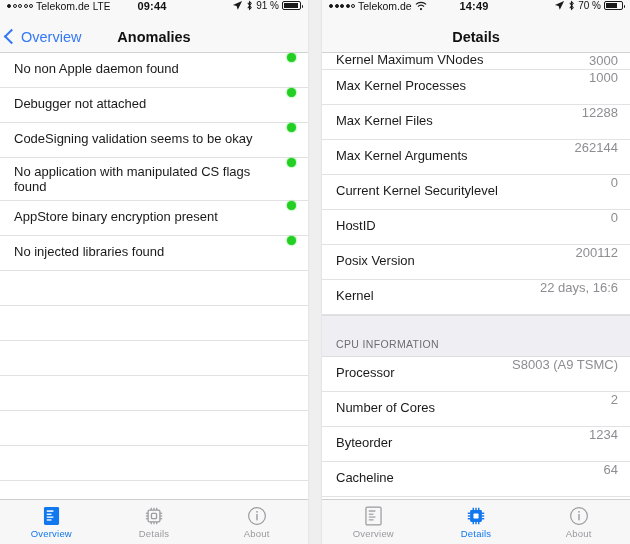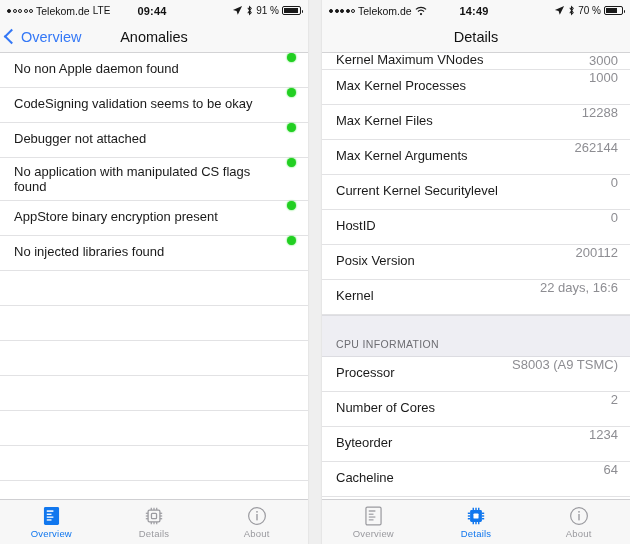--- a/index.html
+++ b/index.html
@@ -20,21 +20,21 @@
     display:flex;flex-direction:column;
   }
   .phone.left{margin-right:0;}
   .gutter{width:14px;height:544px;background:#efefef;
           box-shadow:inset 2px 0 2px -2px rgba(0,0,0,.14), inset -2px 0 2px -2px rgba(0,0,0,.14);}
 
   
   .statusbar{
     height:21px;flex:0 0 21px;
     background:#f8f8f8;
-    display:flex;align-items:center;
+    display:flex;align-items:flex-start;
     font-size:10.5px;color:#111;
     padding:0 7px;
     position:relative;
   }
   .sb-left{display:flex;align-items:center;gap:3px;flex:1;min-width:0;}
   .sb-center{position:absolute;left:0;right:4px;text-align:center;font-weight:bold;font-size:11px;letter-spacing:.2px;pointer-events:none;}
   .sb-right{display:flex;align-items:center;gap:3px;margin-left:auto;z-index:2;}
   .dots{display:flex;align-items:center;gap:1.5px;}
   .dot{width:4px;height:4px;border-radius:50%;border:1px solid #1a1a1a;box-sizing:border-box;}
   .dot.f{background:#1a1a1a;}
@@ -50,21 +50,21 @@
   .pct{font-size:10px;}
 
   
   .navbar{
     flex:0 0 31px;height:31px;
     background:#f8f8f8;
     border-bottom:1px solid #d3d3d5;
     display:flex;align-items:center;
     position:relative;
   }
-  .nav-title{position:absolute;left:0;right:0;text-align:center;font-size:14.5px;font-weight:normal;color:#111;}
+  .nav-title{position:absolute;left:0;right:0;text-align:center;font-size:14.5px;font-weight:bold;color:#111;}
   .back{display:flex;align-items:center;gap:2px;color:#3478f6;font-size:14.5px;padding-left:6px;z-index:2;cursor:pointer;}
   .chev{width:9px;height:9px;border-left:2.2px solid #3478f6;border-bottom:2.2px solid #3478f6;transform:rotate(45deg);margin-right:2px;}
 
   
   .list{flex:1;overflow:hidden;background:#fff;position:relative;}
   .row{
     min-height:35px;
     display:flex;align-items:flex-start;
     padding:0 12px 0 14px;
     border-bottom:1px solid #e2e2e4;
@@ -146,25 +146,25 @@
       </div>
       <div class="nav-title">Anomalies</div>
     </div>
 
     <div class="list">
       <div class="row">
         <div class="row-label">No non Apple daemon found</div>
         <div class="led"></div>
       </div>
       <div class="row">
+        <div class="row-label">Debugger not attached</div>
+        <div class="led"></div>
+      </div>
+      <div class="row">
         <div class="row-label">CodeSigning validation seems to be okay</div>
-        <div class="led"></div>
-      </div>
-      <div class="row">
-        <div class="row-label">Debugger not attached</div>
         <div class="led"></div>
       </div>
       <div class="row two">
         <div class="row-label">No application with manipulated CS flags found</div>
         <div class="led"></div>
       </div>
       <div class="row">
         <div class="row-label">AppStore binary encryption present</div>
         <div class="led"></div>
       </div>

